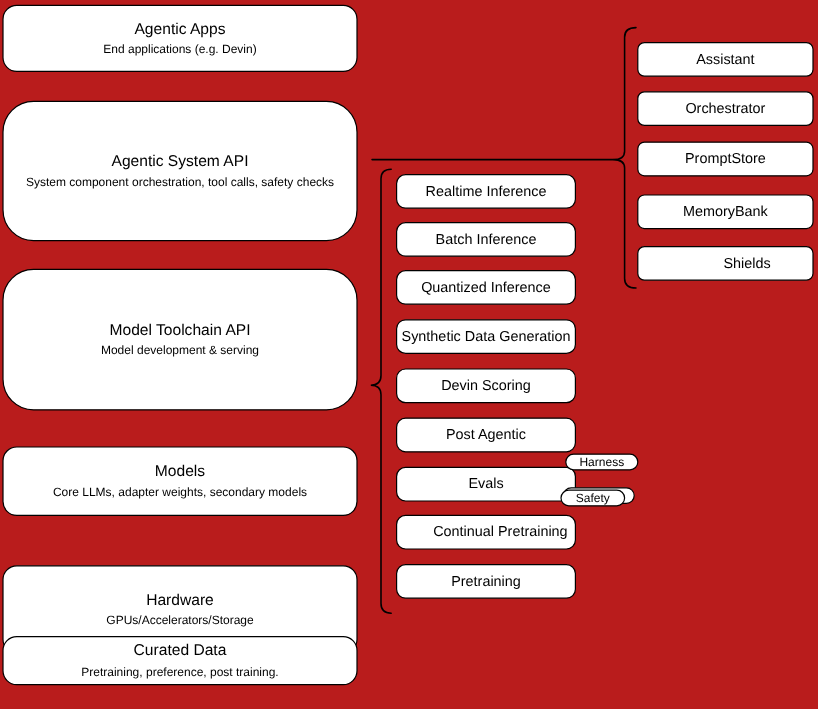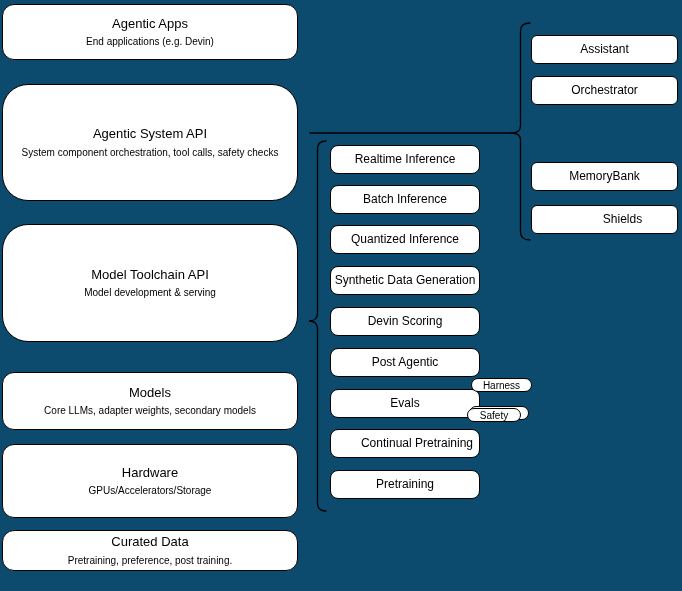--- a/index.html
+++ b/index.html
@@ -1,36 +1,36 @@
 <!DOCTYPE html>
 <html><head>
 <meta charset="utf-8">
 <style>
   html,body {margin:0; padding:0; background:#ffffff;}
   .canvas {
-    position:relative; width:682px; height:591px; background:#0c4a6e;
+    position:relative; width:682px; height:591px; background:#b91c1c;
     font-family:"Liberation Sans", sans-serif; color:#000000; overflow:hidden;
   }
   .wires {position:absolute; left:0; top:0; width:682px; height:591px; z-index:1;}
   .box {
     position:absolute; background:#ffffff; border:1px solid #000000;
     display:flex; flex-direction:column; align-items:center; justify-content:center;
     text-align:center; box-sizing:border-box; z-index:2;
   }
   .title {font-size:13px; line-height:1.25;}
   .subtitle {font-size:10px; line-height:1.3; margin-top:3px; padding:0 8px;}
   .lbl {font-size:12px; line-height:1.2;}
   
   .leftbox {left:2px; width:296px; border-radius:12px;}
   .leftbox.big {border-radius:26px;}
   #lb0 {top:4px;   height:56px;}
   #lb1 {top:84px;  height:117px;}
   #lb2 {top:224px; height:118px;}
   #lb3 {top:372px; height:58px;}
-  #lb4 {top:444px; height:74px;}
+  #lb4 {top:471px; height:74px;}
   #lb5 {top:530px; height:41px;}
   
   .midbox {left:330px; width:150px; height:29px; border-radius:8px;}
   #mb0 {top:145px;} #mb1 {top:185px;} #mb2 {top:225px;} #mb3 {top:266px;}
   #mb4 {top:307px;} #mb5 {top:348px;} #mb6 {top:389px;text-align:center;} #mb7 {top:429px;padding-left:24px;}
   #mb8 {top:470px;}
   
   .pill {
     position:absolute; background:#ffffff; border:1px solid #000000; border-radius:8px;
     font-size:10px; display:flex; align-items:center; justify-content:center;
@@ -88,16 +88,17 @@
   <div class="box midbox lbl" id="mb6">Evals</div>
   <div class="box midbox lbl" id="mb7">Continual Pretraining</div>
   <div class="box midbox lbl" id="mb8">Pretraining</div>
 
   <div class="pill" id="pl0">Harness</div>
   <div class="pill" id="pl1">EvalData</div>
   <div class="pill" id="pl2">Safety</div>
 
   <div class="box rightbox lbl" id="rb0">Assistant</div>
   <div class="box rightbox lbl" id="rb1">Orchestrator</div>
+  <div class="box rightbox lbl" id="rb2">PromptStore</div>
   <div class="box rightbox lbl" id="rb3">MemoryBank</div>
   <div class="box rightbox lbl" id="rb4">Shields</div>
 
 </div>
 
 </body></html>

